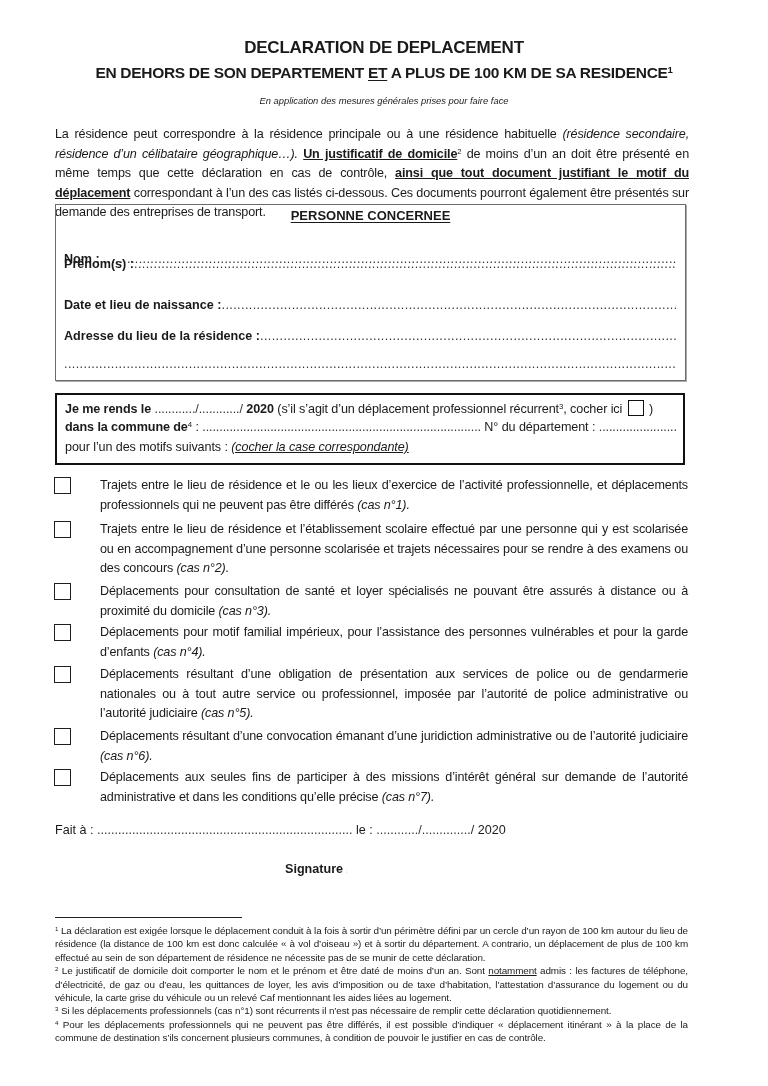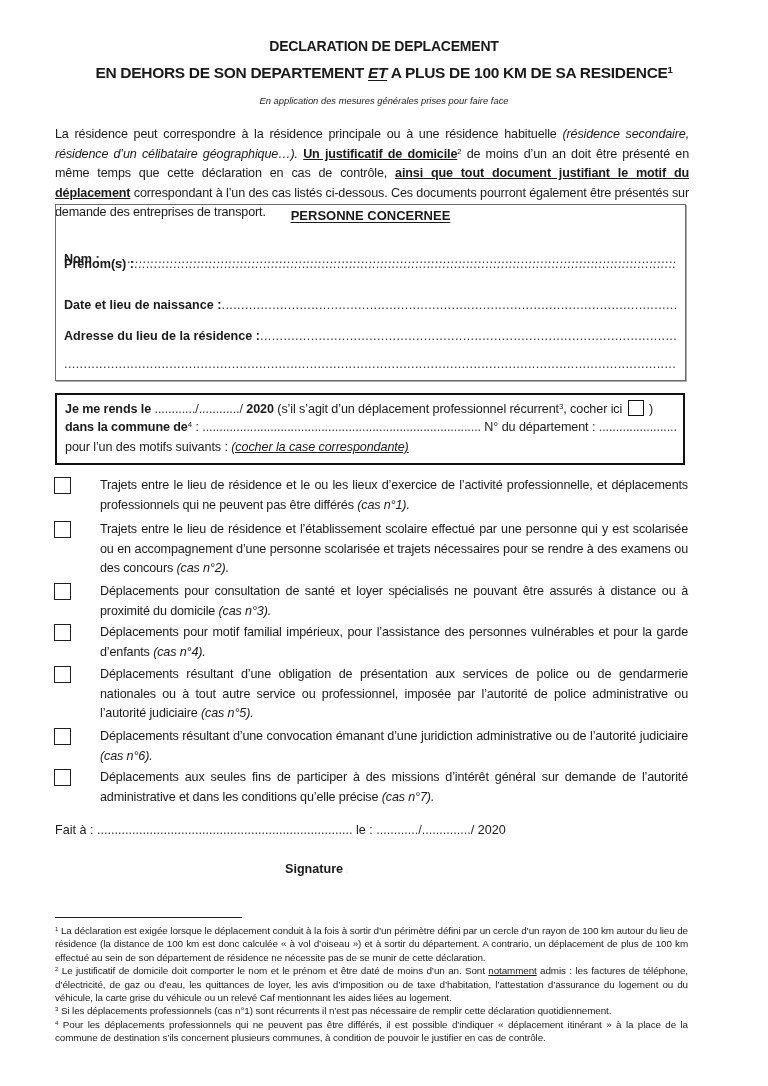--- a/index.html
+++ b/index.html
@@ -3,27 +3,27 @@
 <meta charset="utf-8">
 <style>
   html, body { margin: 0; padding: 0; background: #ffffff; }
   body {
     width: 768px; height: 1086px; position: relative; overflow: hidden;
     font-family: "Liberation Sans", sans-serif; color: #1a1a1a;
   }
   .abs { position: absolute; }
   .title1 {
     left: 0; width: 768px; top: 38px; text-align: center;
-    font-weight: bold; font-size: 14px; letter-spacing: -0.2px;
+    font-weight: bold; font-size: 17px; letter-spacing: -0.2px;
   }
   .title2 {
     left: 0; width: 768px; top: 64px; text-align: center;
     font-weight: bold; font-size: 15.5px; letter-spacing: -0.3px;
   }
-  .title2 u { text-decoration: underline; text-underline-offset: 2px; font-style: italic; }
+  .title2 u { text-decoration: underline; text-underline-offset: 2px; }
   sup { font-size: 0.62em; line-height: 0; vertical-align: 0.55em; }
   .subtitle {
     left: 0; width: 768px; top: 94px; text-align: center;
     font-style: italic; font-size: 9.4px; line-height: 13px; color: #222;
   }
   .intro {
     left: 55px; width: 634px; top: 125px;
     font-size: 12.6px; line-height: 19.6px; text-align: justify; letter-spacing: -0.15px;
   }
   .intro i { font-style: italic; }

